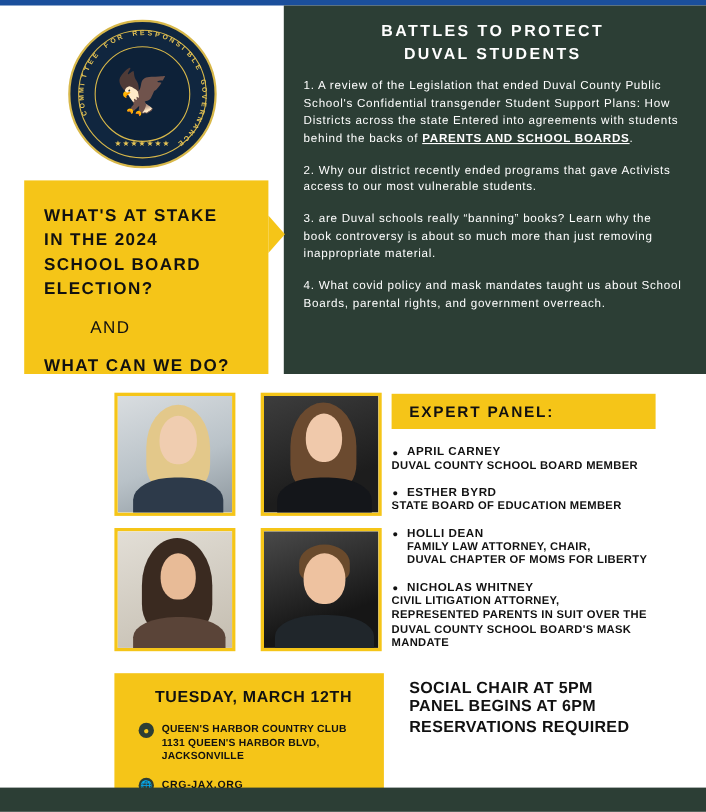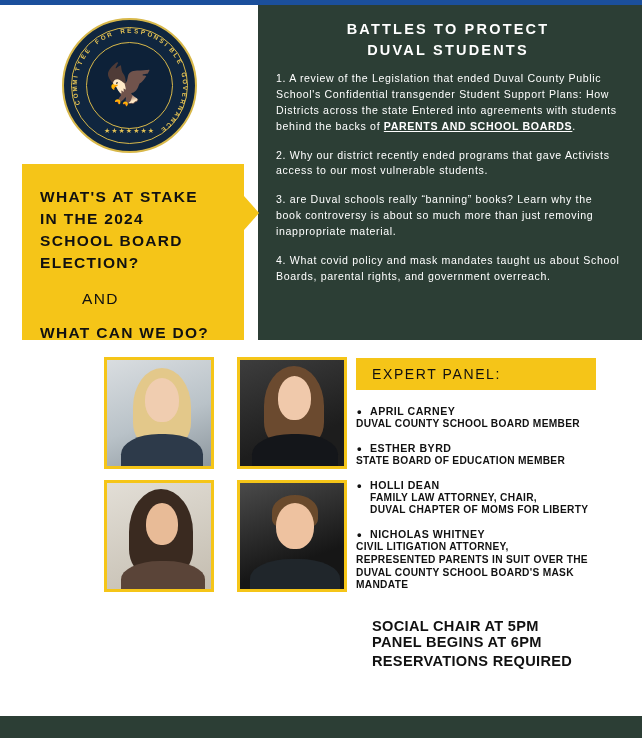--- a/index.html
+++ b/index.html
@@ -208,21 +208,21 @@
   
   .panel-head {
     position: absolute;
     top: 358px;
     left: 356px;
     width: 240px;
     height: 32px;
     background: #f5c518;
     color: #111;
     font-size: 14px;
-    font-weight: normal;
+    font-weight: bold;
     letter-spacing: 1.6px;
     display: flex;
     align-items: center;
     padding-left: 16px;
     box-sizing: border-box;
   }
   .panel-list {
     position: absolute;
     top: 405px;
     left: 356px;
@@ -482,20 +482,34 @@
     </div>
     <div class="panelist">
       <div class="name">NICHOLAS WHITNEY</div>
       <div class="role" style="white-space:pre-line">CIVIL LITIGATION ATTORNEY,
 REPRESENTED PARENTS IN SUIT OVER THE
 DUVAL COUNTY SCHOOL BOARD'S MASK
 MANDATE</div>
     </div>
   </div>
 
+  <div class="bottom-yellow">
+    <div class="date-line">TUESDAY, MARCH 12TH</div>
+    <div class="venue-row">
+      <div class="pin-icon">●</div>
+      <div class="venue-text">
+        <div>QUEEN'S HARBOR COUNTRY CLUB</div>
+        <div>1131 QUEEN'S HARBOR BLVD, JACKSONVILLE</div>
+      </div>
+    </div>
+    <div class="web-row">
+      <div class="globe-icon">🌐</div>
+      <div class="web-text">CRG-JAX.ORG</div>
+    </div>
+  </div>
 
   <div class="bottom-right">
     <div class="br-big">SOCIAL CHAIR AT 5PM</div>
     <div class="br-big2">PANEL BEGINS AT 6PM</div>
     <div class="br-big3">RESERVATIONS REQUIRED</div>
   </div>
 
   <div class="bottom-bar"></div>
 </div>
 

